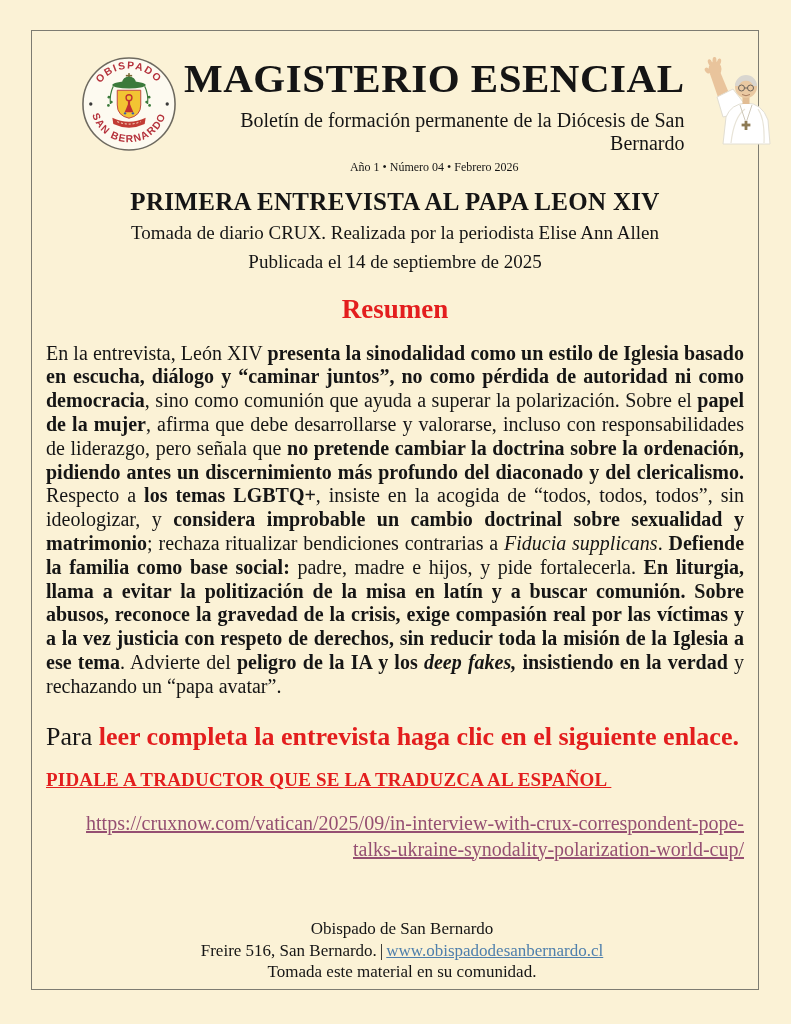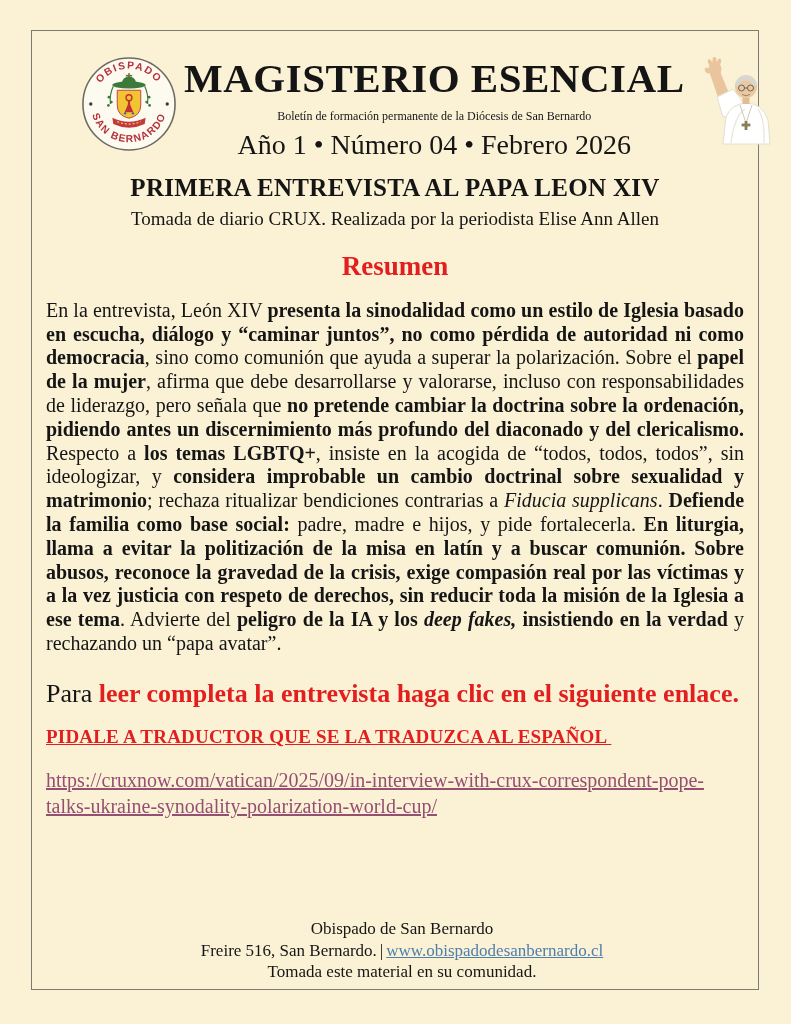--- a/index.html
+++ b/index.html
@@ -9,22 +9,22 @@
     font-family:"Liberation Serif","DejaVu Serif",serif;
   }
   .frame {
     position:absolute; left:31px; top:30px; width:728px; height:960px;
     box-sizing:border-box; border:1.5px solid #7d7c72; background:#fbf2d6;
   }
   .masthead { display:flex; align-items:flex-start; padding:24px 34px 0 48px; }
   .seal { width:98px; height:98px; flex:0 0 auto; }
   .masthead-center { flex:1 1 auto; text-align:center; padding:0 6px; }
   .page-title { margin:2px 0 0; font-size:41px; font-weight:bold; letter-spacing:.5px; line-height:1.05; white-space:nowrap; }
-  .masthead-sub { font-size:12px; margin-top:9px; }
-  .issue-line { font-size:28px; margin-top:5px;text-align:center; }
+  .masthead-sub { font-size:20px; margin-top:9px;text-align:right; }
+  .issue-line { font-size:12px; margin-top:5px;text-align:center; }
   .pope { width:90px; height:88px; flex:0 0 auto; margin-top:2px; }
 
   .article-head { text-align:center; }
   .article-title { margin:13px 0 0; font-size:25px; font-weight:bold; letter-spacing:.3px; }
   .src-line { font-size:19px; margin-top:6px; line-height:1.2; }
   .resumen { margin:20px 0 0; font-size:27px; font-weight:bold; }
 
   .summary {
     margin:17px 14px 0; font-size:20px; line-height:1.19;
     text-align:justify; text-justify:inter-word;
@@ -117,30 +117,31 @@
       <path d="M52,37.5 Q56,40 60,37.5" stroke="#a97d5e" stroke-width="1" fill="none"></path>
       <path d="M50,48 L56,66 L62,48" stroke="#cfc9ba" stroke-width="1" fill="none"></path>
       <rect x="54.6" y="64" width="2.8" height="9" fill="#8d7b55"></rect>
       <rect x="51.6" y="66.6" width="8.8" height="2.8" fill="#8d7b55"></rect>
     </svg>
   </header>
 
   <section class="article-head">
     <h2 class="article-title">PRIMERA ENTREVISTA AL PAPA LEON XIV</h2>
     <div class="src-line">Tomada de diario CRUX. Realizada por la periodista Elise Ann Allen</div>
+    <div class="src-line">Publicada el 14 de septiembre de 2025</div>
     <h3 class="resumen accent" style="color: rgb(227, 30, 30);">Resumen</h3>
   </section>
 
   <p class="summary"><span>En la entrevista, León XIV </span><span style="font-weight: bold;">presenta la sinodalidad como un estilo de Iglesia basado en escucha, diálogo y “caminar juntos”, no como pérdida de autoridad ni como democracia</span><span>, sino como comunión que ayuda a superar la polarización. Sobre el </span><span style="font-weight: bold;">papel de la mujer</span><span>, afirma que debe desarrollarse y valorarse, incluso con responsabilidades de liderazgo, pero señala que </span><span style="font-weight: bold;">no pretende cambiar la doctrina sobre la ordenación, pidiendo antes un discernimiento más profundo del diaconado y del clericalismo.</span><span> Respecto a </span><span style="font-weight: bold;">los temas LGBTQ+</span><span>, insiste en la acogida de “todos, todos, todos”, sin ideologizar, y </span><span style="font-weight: bold;">considera improbable un cambio doctrinal sobre sexualidad y matrimonio</span><span>; rechaza ritualizar bendiciones contrarias a </span><span style="font-style: italic;">Fiducia supplicans</span><span>. </span><span style="font-weight: bold;">Defiende la familia como base social:</span><span> padre, madre e hijos, y pide fortalecerla. </span><span style="font-weight: bold;">En liturgia, llama a evitar la politización de la misa en latín y a buscar comunión. Sobre abusos, reconoce la gravedad de la crisis, exige compasión real por las víctimas y a la vez justicia con respeto de derechos, sin reducir toda la misión de la Iglesia a ese tema</span><span>. Advierte del </span><span style="font-weight: bold;">peligro de la IA y los </span><span style="font-weight: bold; font-style: italic;">deep fakes,</span><span style="font-weight: bold;"> insistiendo en la verdad</span><span> y rechazando un “papa avatar”.</span></p>
 
   <p class="cta"><span>Para </span><span class="red accent" style="color: rgb(227, 30, 30);">leer completa la entrevista haga clic en el siguiente enlace.</span></p>
 
   <p class="translate-note accent" style="color: rgb(227, 30, 30);">PIDALE A TRADUCTOR QUE SE LA TRADUZCA AL ESPAÑOL </p>
 
-  <a class="crux-link" href="#" style="color: rgb(149, 79, 114);">https://cruxnow.com/vatican/2025/09/in-interview-with-crux-correspondent-pope-talks-ukraine-synodality-polarization-world-cup/</a>
+  <a class="crux-link" href="#" style="color: rgb(149, 79, 114); text-align: right;">https://cruxnow.com/vatican/2025/09/in-interview-with-crux-correspondent-pope-talks-ukraine-synodality-polarization-world-cup/</a>
 
   <footer class="page-footer">
     <div>Obispado de San Bernardo</div>
     <div><span>Freire 516, San Bernardo.</span><span class="sep">|</span><a class="site-link" href="#" style="color: rgb(78, 127, 172); text-decoration: underline;">www.obispadodesanbernardo.cl</a></div>
     <div>Tomada este material en su comunidad.</div>
   </footer>
 
 </div>
 
 </body></html>

